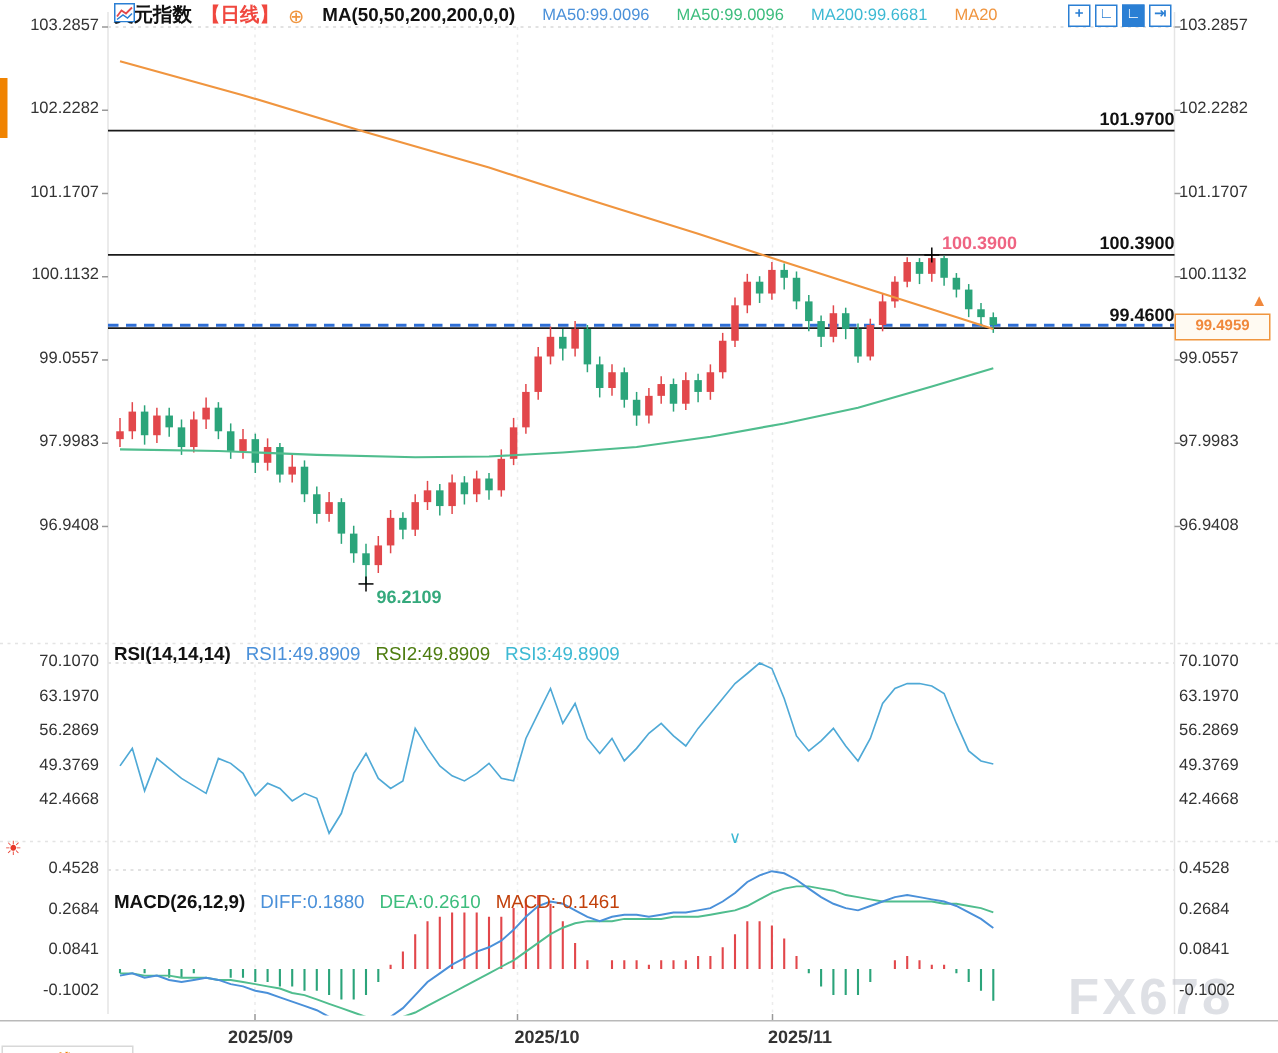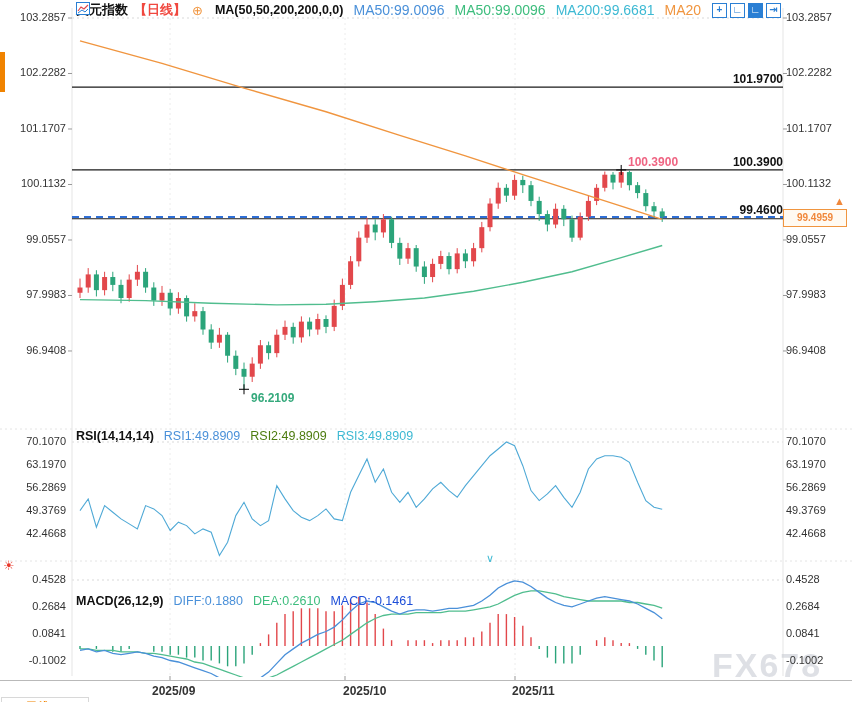--- a/index.html
+++ b/index.html
@@ -6,21 +6,21 @@
   .app{position:relative;width:852px;height:702px;background:#fff;overflow:hidden;
        font-family:"Liberation Sans","DejaVu Sans",sans-serif;color:#222;}
   .abs{position:absolute;}
   
   .hdr{position:absolute;left:76px;top:2px;height:16px;display:flex;align-items:center;gap:6px;
        font-size:12px;white-space:nowrap;z-index:30;}
   .sym{font-weight:bold;color:#111;font-size:13px;}
   .ptag{font-weight:bold;color:#f0483f;font-size:13px;}
   .addic{color:#f0953f;font-size:13px;line-height:1;}
   .maset{color:#111;font-weight:bold;font-size:12.5px;}
-  .maitem{font-size:14px;margin-left:4px;}
+  .maitem{font-size:11px;margin-left:12px;}
   .tb{position:absolute;left:712px;top:3px;display:flex;gap:3px;z-index:30;}
   .tbic{width:13px;height:13px;border:1px solid #2a7fd4;color:#2a7fd4;background:#fff;
         font-size:10px;line-height:12px;text-align:center;font-weight:bold;cursor:pointer;}
   .tbic.fill{background:#2a7fd4;color:#fff;}
   .minichart{display:inline-block;vertical-align:middle;}
   
   .axlbl{position:absolute;font-size:11px;color:#333;}
   .axl{width:66px;text-align:right;left:0;}
   .axr{left:786px;width:62px;text-align:left;}
   
@@ -354,21 +354,21 @@
     <span class="pname">RSI(14,14,14)</span>
     <span style="color: rgb(74, 144, 217);">RSI1:49.8909</span>
     <span style="color: #4d7c0f;">RSI2:49.8909</span>
     <span style="color: rgb(61, 185, 211);">RSI3:49.8909</span>
   </div>
 
   <div class="phdr" style="top:594px;">
     <span class="pname">MACD(26,12,9)</span>
     <span style="color: rgb(74, 144, 217);">DIFF:0.1880</span>
     <span style="color: rgb(61, 189, 125);">DEA:0.2610</span>
-    <span style="color: #1d4ed8;">MACD:-0.1461</span>
+    <span style="color: #c2410c;">MACD:-0.1461</span>
   </div>
 
   <div class="edgemark"></div>
   <div class="sunic">☀</div>
   <div class="chev">∨</div>
   <div class="wmark">FX678</div>
 
   <div class="bbar"></div>
   <div class="pbtn"><span>日线</span> <span>▲</span></div>
   <div class="mlabel" style="left:152px;">2025/09</div>

